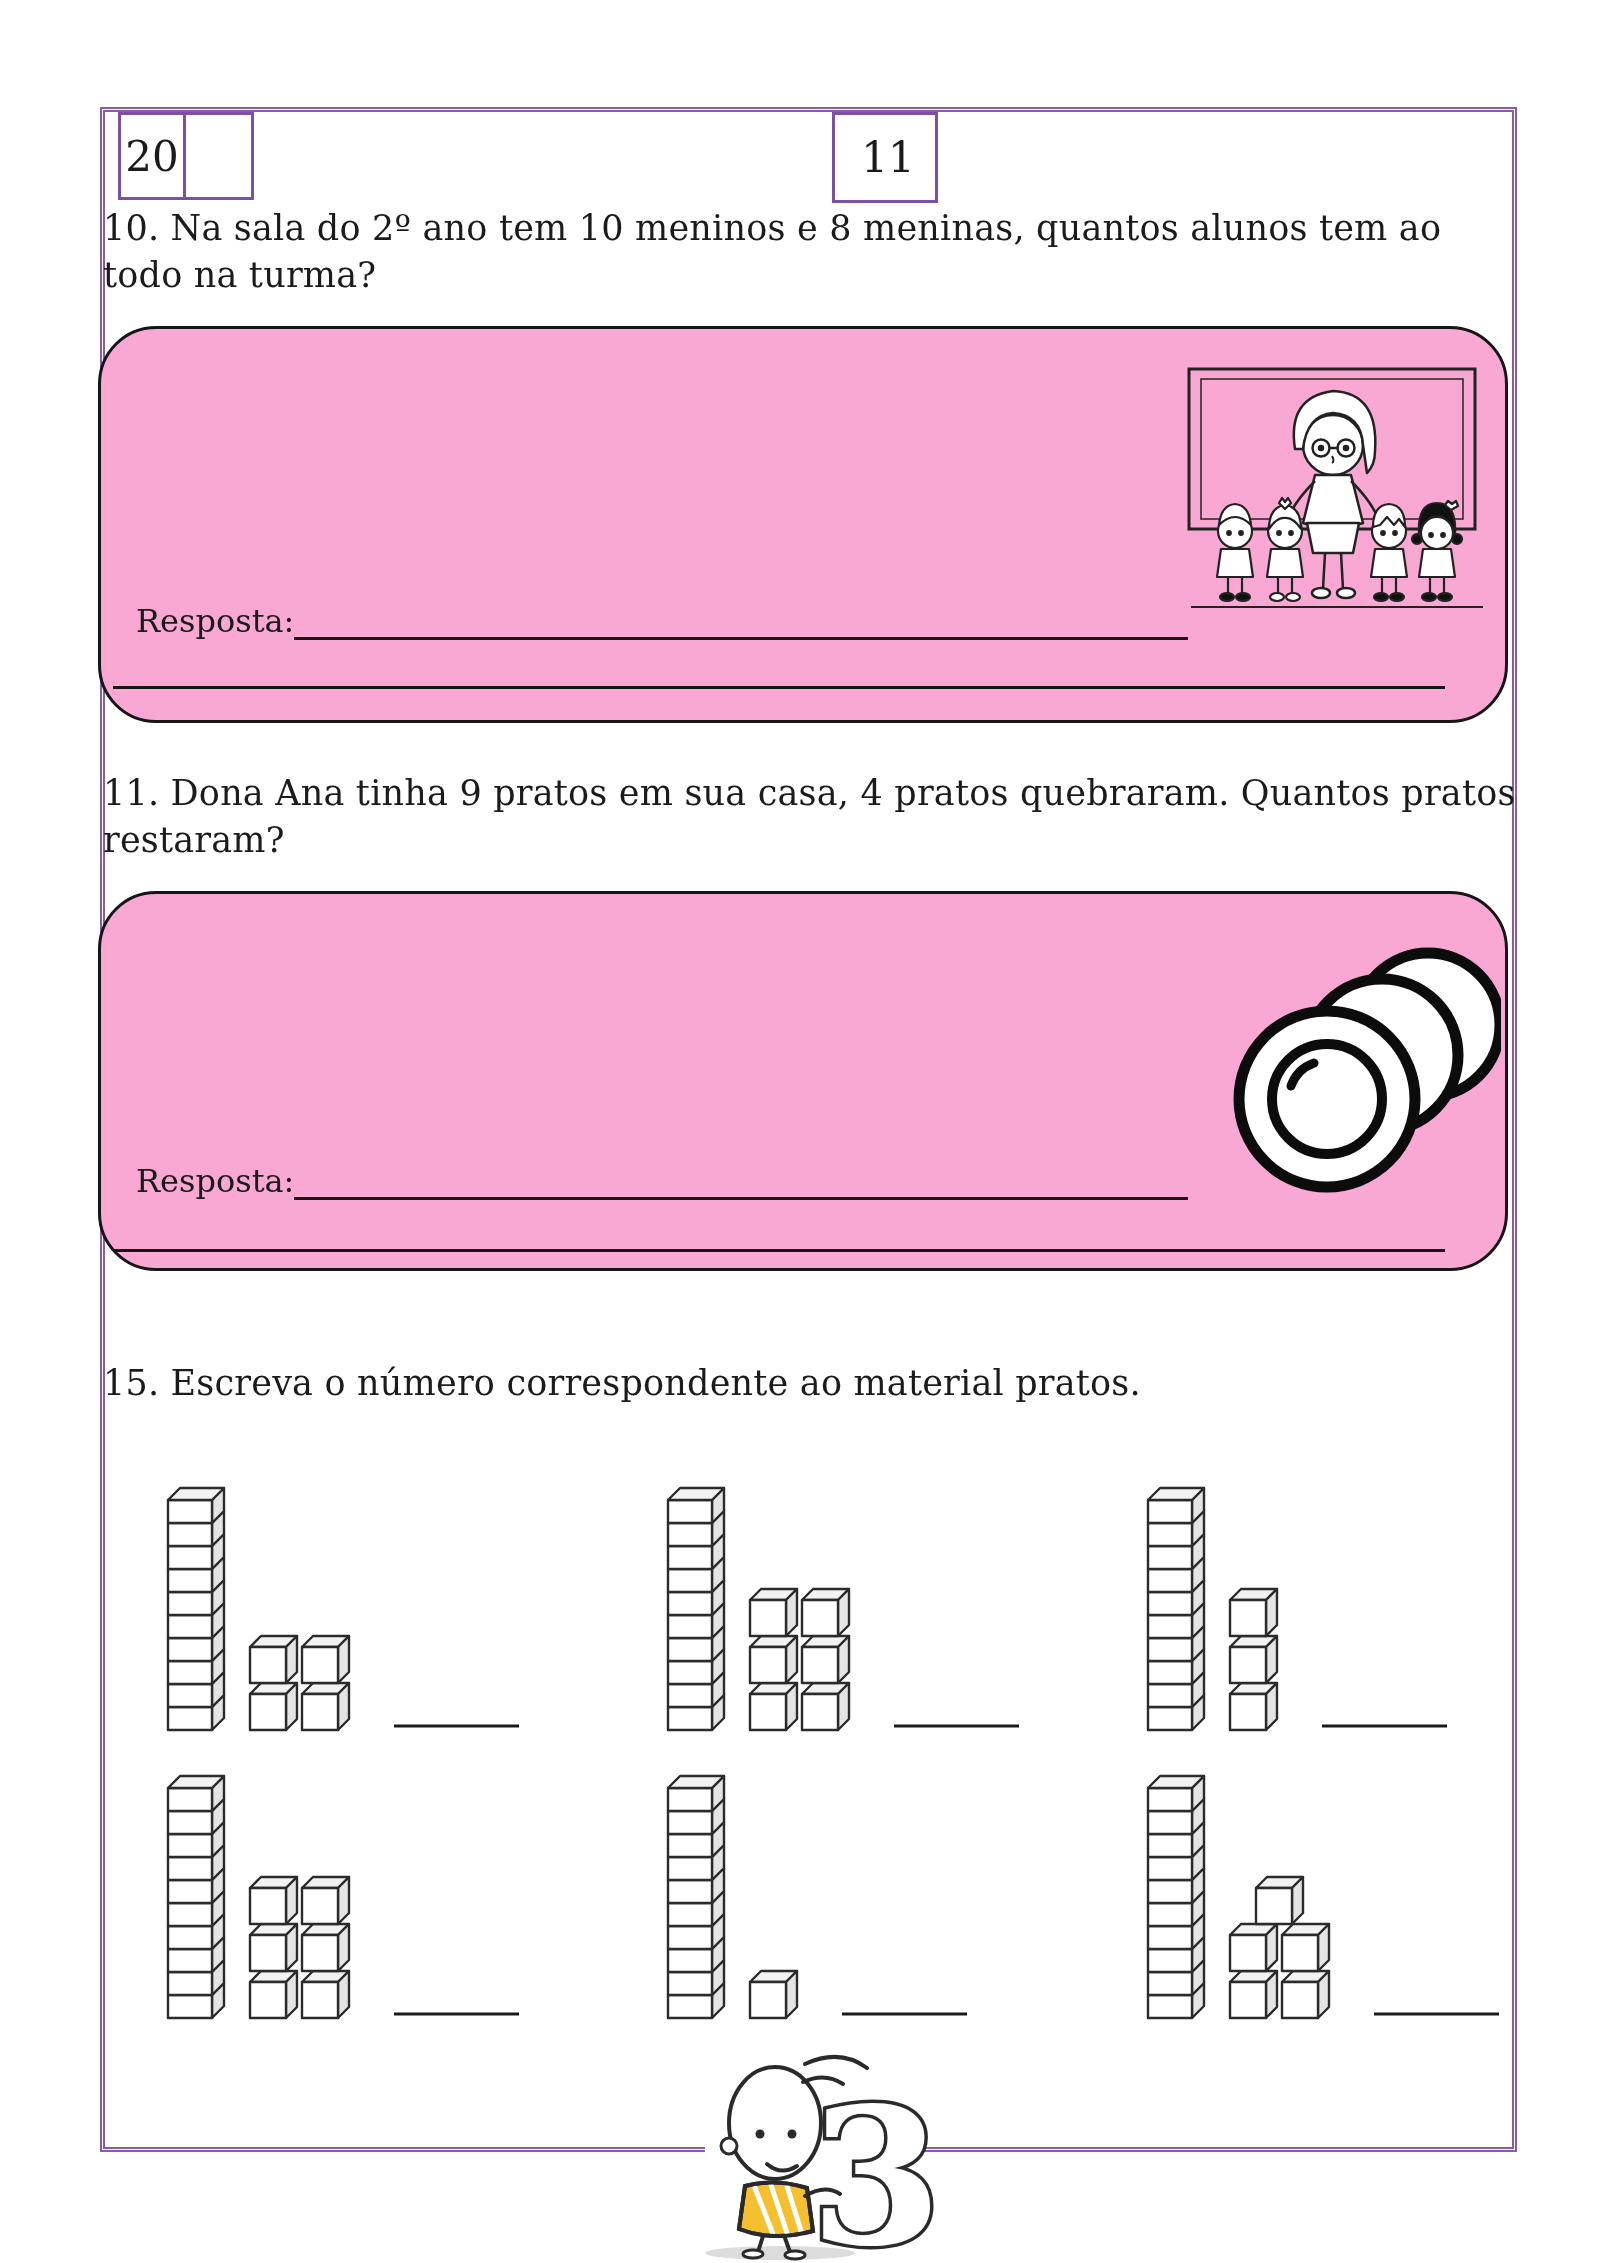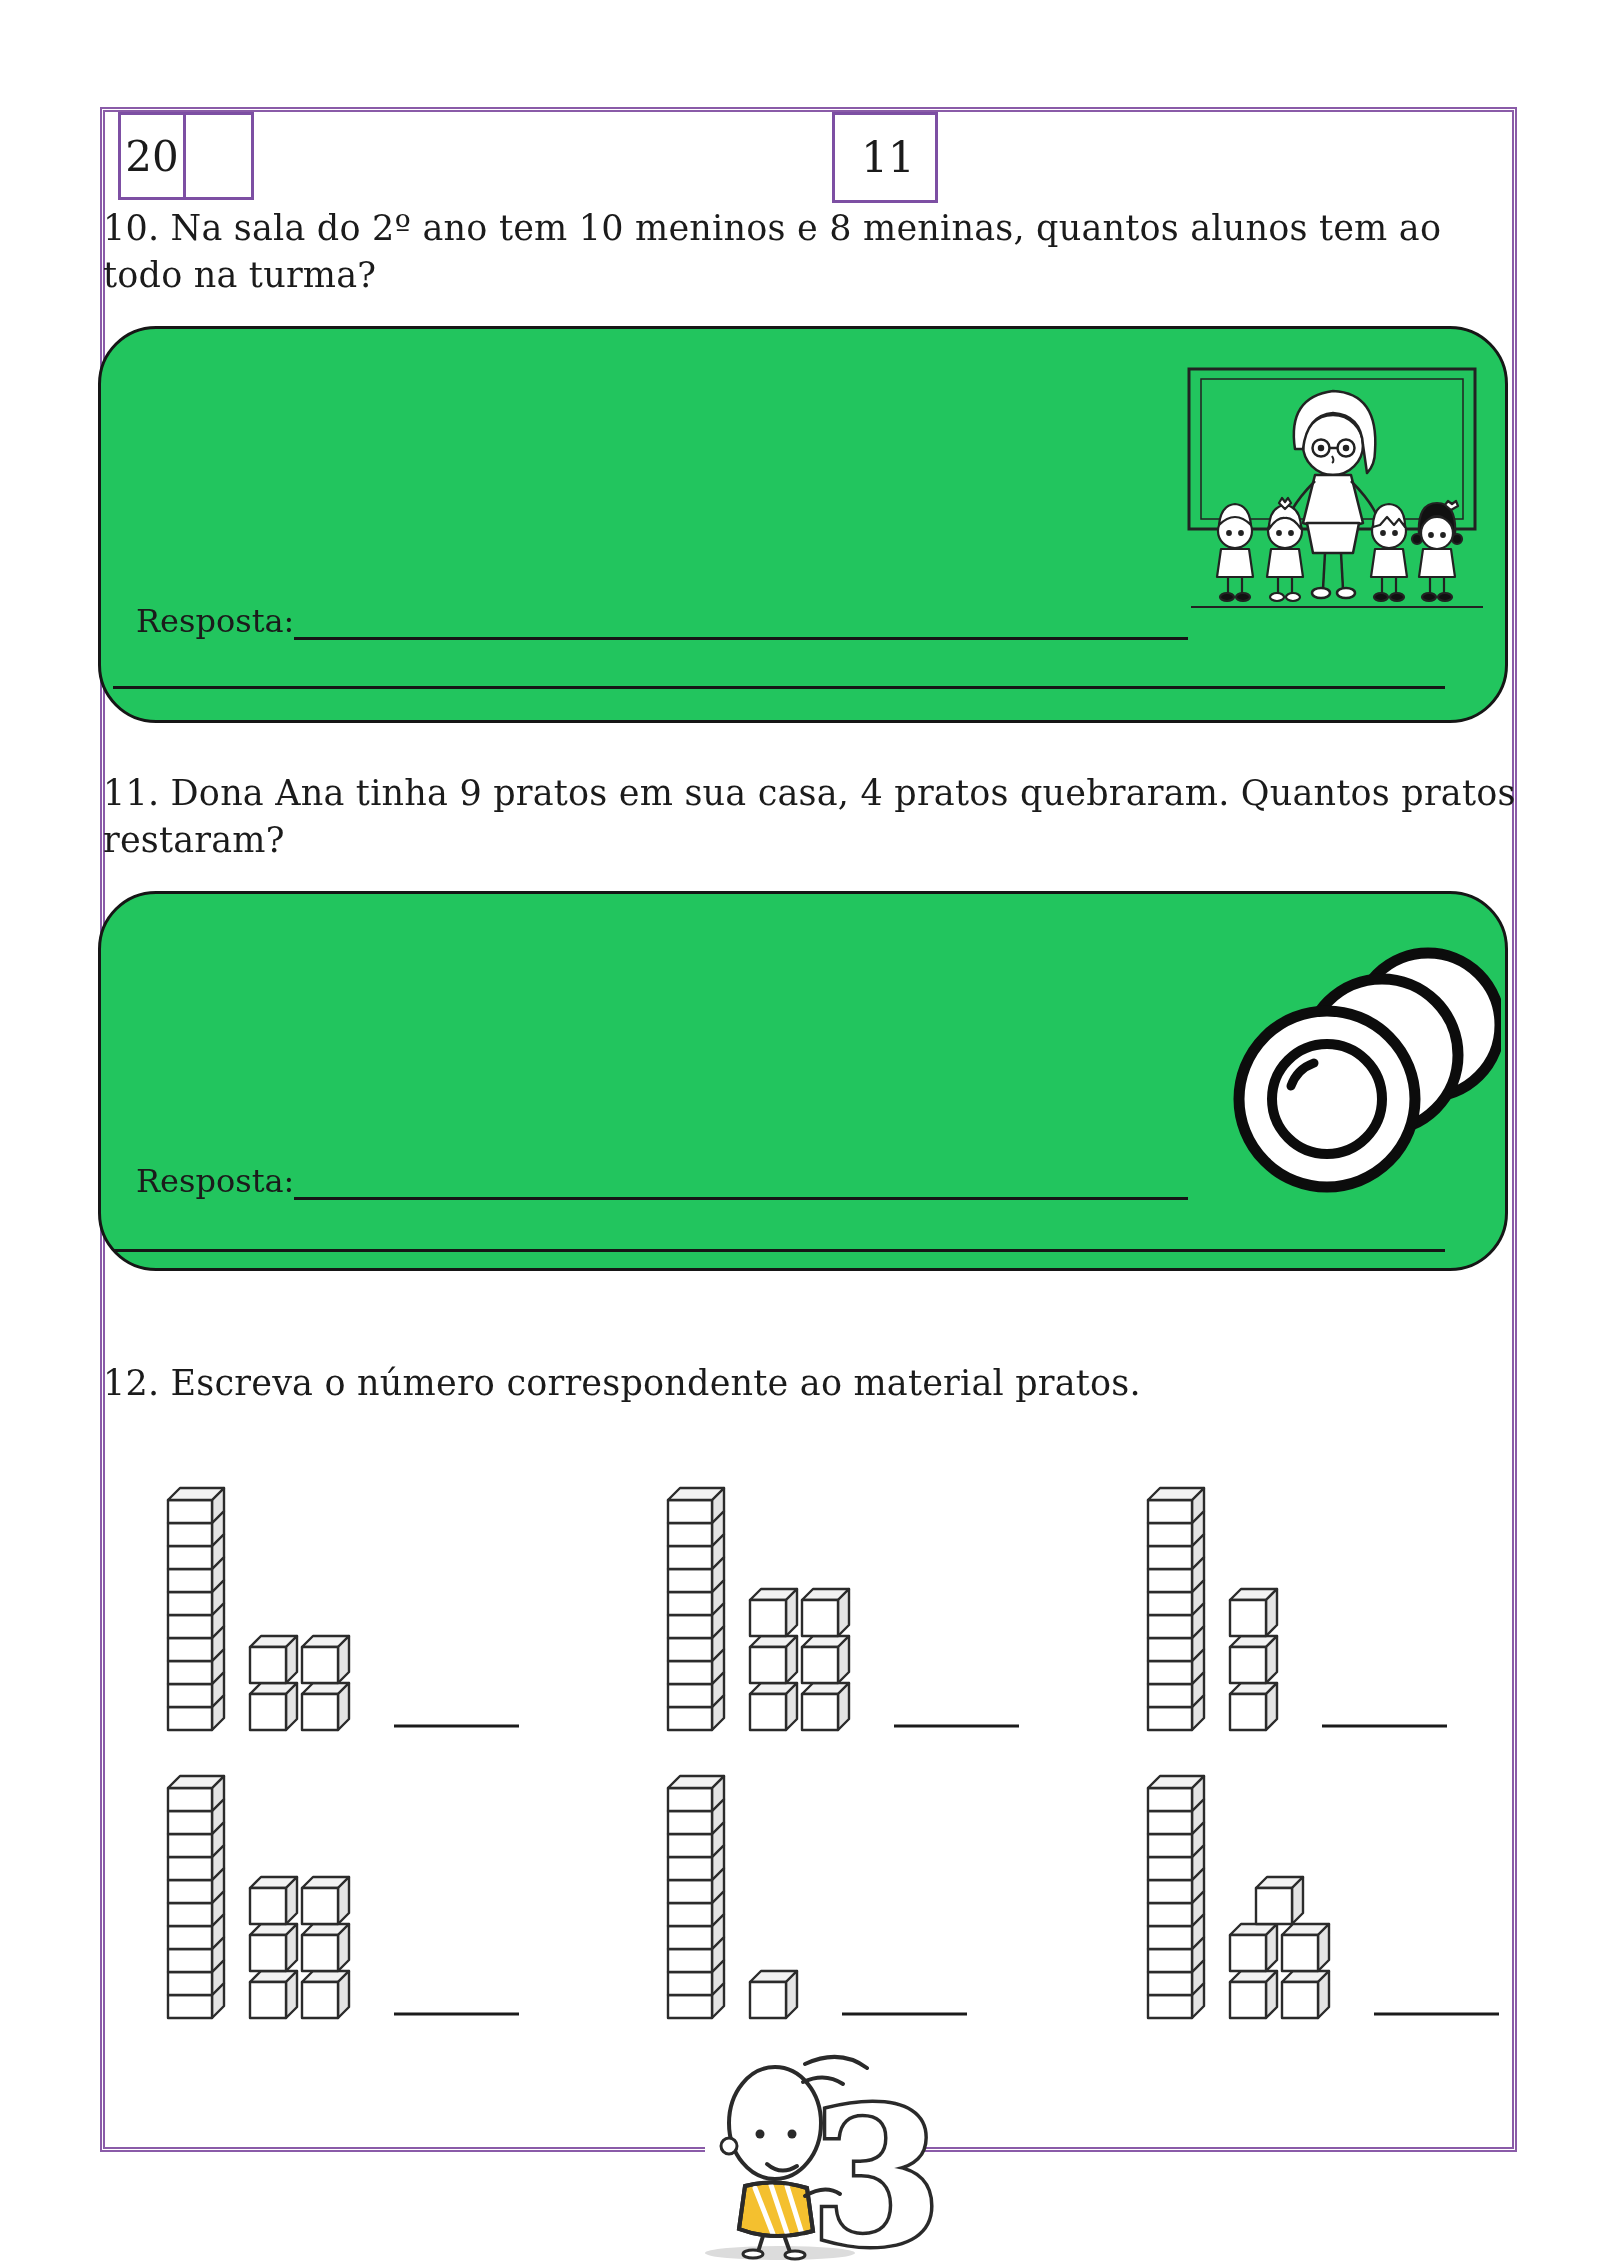--- a/index.html
+++ b/index.html
@@ -14,21 +14,21 @@
   .scorebox{width:68px;height:88px;border:3px solid var(--boxb);box-sizing:border-box;
             display:flex;align-items:center;justify-content:center;
             font-size:42px;background:#fff;}
   .scorebox + .scorebox{border-left:none;}
   .pagenumbox{position:absolute;left:832px;top:112px;width:106px;height:91px;
               border:3px solid var(--boxb);box-sizing:border-box;background:#fff;
               display:flex;align-items:center;justify-content:center;font-size:42px;padding-left:6px;}
   .qtext{position:absolute;margin:0;width:1420px;font-size:35px;line-height:1.35;
          letter-spacing:0.2px;}
   .abox{position:absolute;left:98px;width:1410px;border:3.5px solid #161616;
-        border-radius:58px;box-sizing:border-box;background:#22c55e;}
+        border-radius:58px;box-sizing:border-box;background:#f9a8d4;}
   .resp{position:absolute;left:35px;width:1052px;display:flex;align-items:flex-end;
         font-size:32px;}
   .respline{flex:1;border-bottom:3px solid #161616;height:36px;}
   .fullline{position:absolute;left:12px;width:1332px;border-top:3px solid #161616;}
   .illus{position:absolute;}
   .mdcell{position:absolute;width:440px;height:292px;}
   .mdsvg{width:440px;height:292px;display:block;}
   .mascot{position:absolute;left:655px;top:2046px;z-index:5;}
 </style>
 </head>
@@ -142,21 +142,21 @@
       <g fill="#fff" stroke="#0c0c0c" stroke-width="11">
         <circle cx="222" cy="86" r="72"></circle>
         <circle cx="176" cy="116" r="76"></circle>
         <circle cx="121" cy="160" r="88"></circle>
         <circle cx="121" cy="160" r="55" stroke-width="10"></circle>
       </g>
       <path d="M 85,147 A 38 38 0 0 1 108,124" fill="none" stroke="#0c0c0c" stroke-width="9" stroke-linecap="round"></path>
     </svg>
   </div>
 
-  <p class="qtext" style="left:103px;top:1360px"><span>12.</span> <span>Escreva o número correspondente ao material pratos.</span></p>
+  <p class="qtext" style="left:103px;top:1360px"><span>15.</span> <span>Escreva o número correspondente ao material pratos.</span></p>
 
   <div class="mdcell" style="left:138px;top:1486px">
       <svg class="mdsvg" viewBox="0 0 440 292">
         <g>
           <polygon points="74,221 86,209 86,232 74,244" fill="#e4e4e4" stroke="#2b2b2b" stroke-width="2.4" stroke-linejoin="round"></polygon>
           <polygon points="30,221 74,221 74,244 30,244" fill="#ffffff" stroke="#2b2b2b" stroke-width="2.4" stroke-linejoin="round"></polygon>
           <polygon points="74,198 86,186 86,209 74,221" fill="#e4e4e4" stroke="#2b2b2b" stroke-width="2.4" stroke-linejoin="round"></polygon>
           <polygon points="30,198 74,198 74,221 30,221" fill="#ffffff" stroke="#2b2b2b" stroke-width="2.4" stroke-linejoin="round"></polygon>
           <polygon points="74,175 86,163 86,186 74,198" fill="#e4e4e4" stroke="#2b2b2b" stroke-width="2.4" stroke-linejoin="round"></polygon>
           <polygon points="30,175 74,175 74,198 30,198" fill="#ffffff" stroke="#2b2b2b" stroke-width="2.4" stroke-linejoin="round"></polygon>

